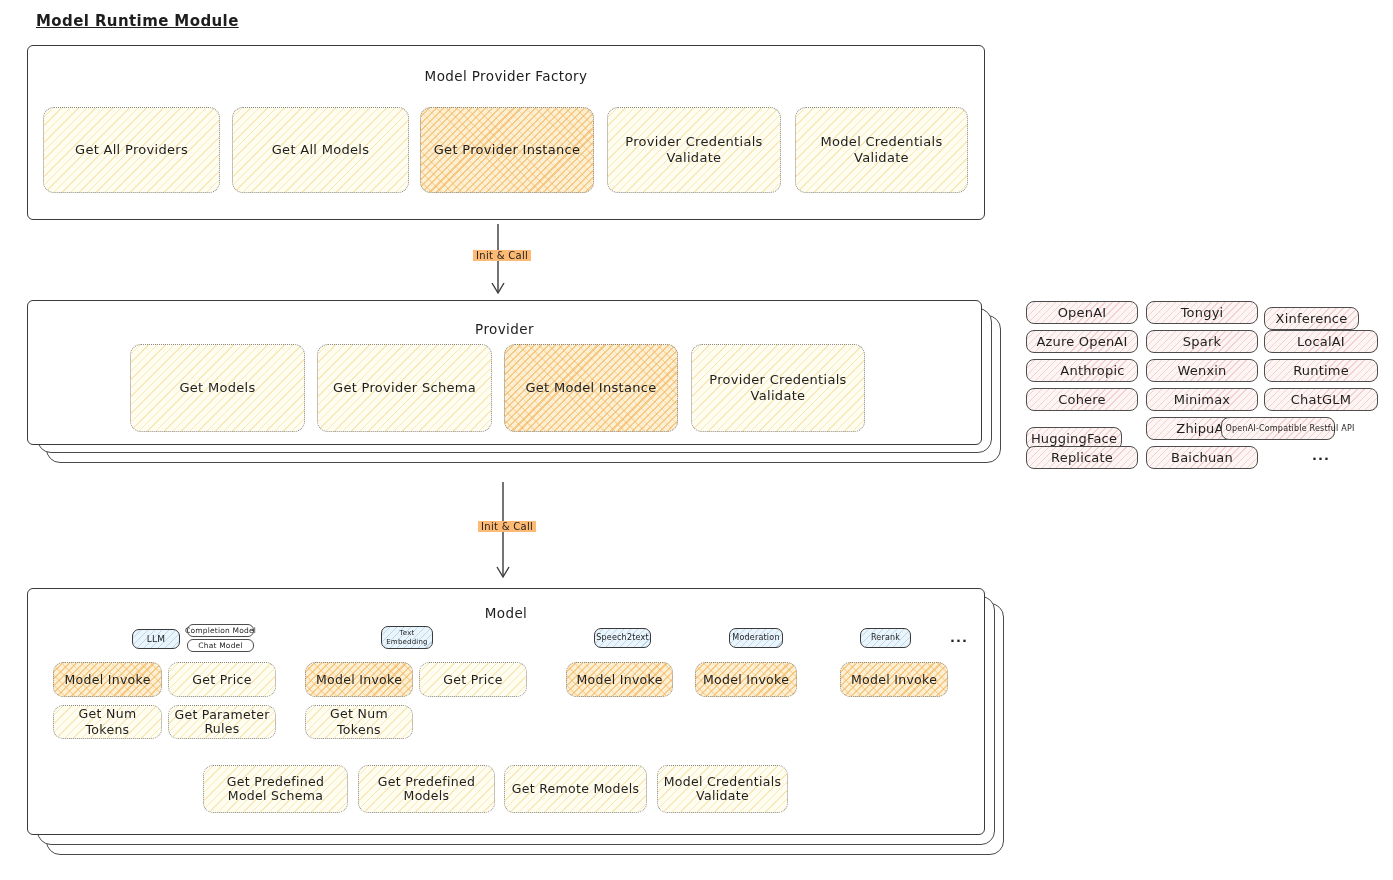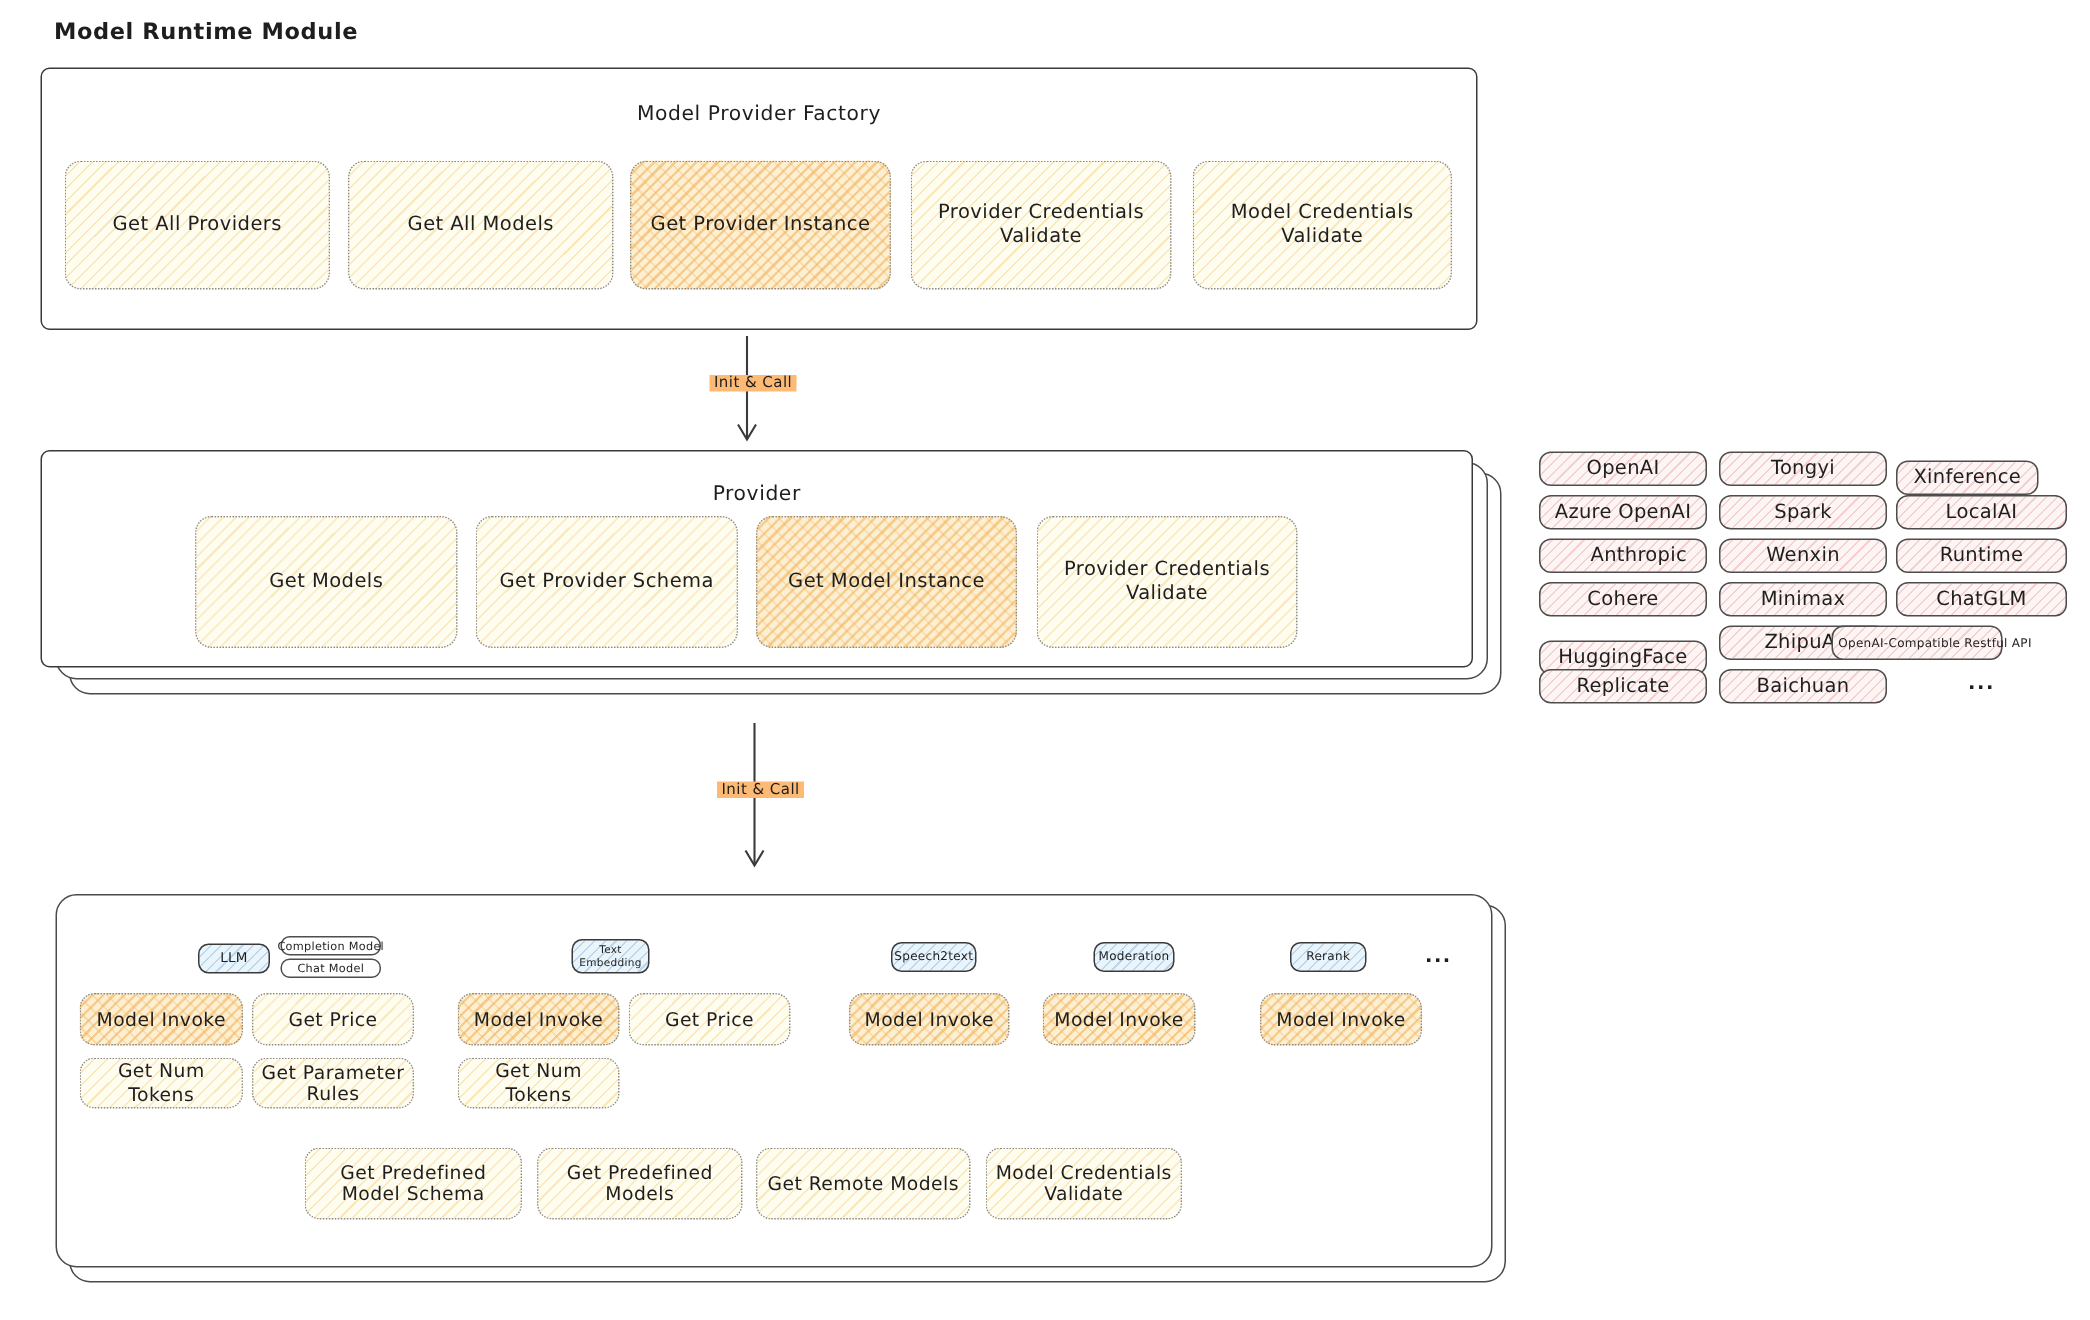--- a/index.html
+++ b/index.html
@@ -2,21 +2,21 @@
 <html><head>
 <meta charset="utf-8">
 <style>
   * { box-sizing: border-box; margin: 0; padding: 0; }
   html,body { background:#ffffff; }
   body { font-family: "DejaVu Sans", sans-serif; color:#1e1e1e; }
   #canvas { position:relative; width:1393px; height:880px; background:#ffffff; overflow:hidden; }
 
   .abs { position:absolute; }
 
-  .page-title { font-size:15px; font-weight:bold; letter-spacing:0.4px; }
+  .page-title { font-size:15px; font-weight:bold; letter-spacing:0.4px;text-decoration:underline; }
 
   
   .panel {
     position:absolute; background:#ffffff;
     border:1.6px solid #3a3a3a; border-radius:6px;
   }
   .stack-layer {
     position:absolute; background:#ffffff;
     border:1.4px solid #4a4a4a; border-radius:14px;
   }
@@ -121,38 +121,41 @@
   <div class="chip-pink" style="left:1264px; top:330px; width:114px; height:23px;">LocalAI</div>
 
   <div class="chip-pink" style="left:1026px; top:359px; width:112px; height:23px;padding-left:21px;">Anthropic</div>
   <div class="chip-pink" style="left:1146px; top:359px; width:112px; height:23px;">Wenxin</div>
   <div class="chip-pink" style="left:1264px; top:359px; width:114px; height:23px;">Runtime</div>
 
   <div class="chip-pink" style="left:1026px; top:388px; width:112px; height:23px;">Cohere</div>
   <div class="chip-pink" style="left:1146px; top:388px; width:112px; height:23px;">Minimax</div>
   <div class="chip-pink" style="left:1264px; top:388px; width:114px; height:23px;">ChatGLM</div>
 
-  <div class="chip-pink" style="left:1026px; top:427px; width:112px; height:23px;">HuggingFace</div>
+  <div class="chip-pink" style="left:1026px; top:427px; width:96px; height:23px;">HuggingFace</div>
   <div class="chip-pink" style="left:1146px; top:417px; width:112px; height:23px;">ZhipuAI</div>
   <div class="chip-pink" style="left:1221px; top:417px; width:114px; height:23px; font-size:8px;padding-left:24px;">OpenAI-Compatible Restful API</div>
 
   <div class="chip-pink" style="left:1026px; top:446px; width:112px; height:23px;">Replicate</div>
   <div class="chip-pink" style="left:1146px; top:446px; width:112px; height:23px;">Baichuan</div>
   <div class="ellipsis" style="left:1264px; top:448px; width:114px; text-align:center;">...</div>
 
   <div class="arrow" style="left:495px; top:482px; width:16px; height:100px;">
     <svg width="16" height="100">
       <line x1="8" y1="0" x2="8" y2="94" stroke="#3a3a3a" stroke-width="1.4"></line>
       <polyline points="2,85 8,95 14,85" fill="none" stroke="#3a3a3a" stroke-width="1.4"></polyline>
     </svg>
   </div>
   <div class="arrow-label" style="left:478px; top:521px;">Init &amp; Call</div>
 
   <div class="stack-layer" style="left:46px; top:603px; width:958px; height:252px;"></div>
   <div class="stack-layer" style="left:37px; top:596px; width:958px; height:249px;"></div>
+  <div class="panel" style="left:27px; top:588px; width:958px; height:247px;">
+    <div class="panel-title" style="top:16px;">Model</div>
+  </div>
 
   <div class="chip-blue" style="left:132px; top:629px; width:48px; height:20px; font-size:9px;">LLM</div>
   <div class="chip-white" style="left:187px; top:624px; width:67px; height:13px;">Completion Model</div>
   <div class="chip-white" style="left:187px; top:639px; width:67px; height:13px;">Chat Model</div>
   <div class="chip-blue" style="left:381px; top:626px; width:52px; height:23px; font-size:7px; padding:1px;">Text Embedding</div>
   <div class="chip-blue" style="left:594px; top:628px; width:57px; height:20px;">Speech2text</div>
   <div class="chip-blue" style="left:729px; top:628px; width:54px; height:20px;">Moderation</div>
   <div class="chip-blue" style="left:860px; top:628px; width:51px; height:20px;">Rerank</div>
   <div class="ellipsis" style="left:950px; top:630px;">...</div>
 

